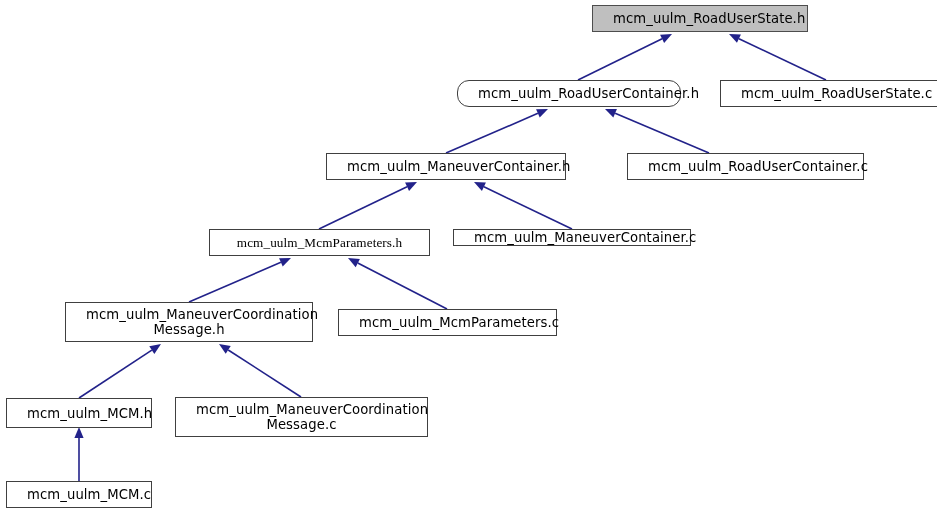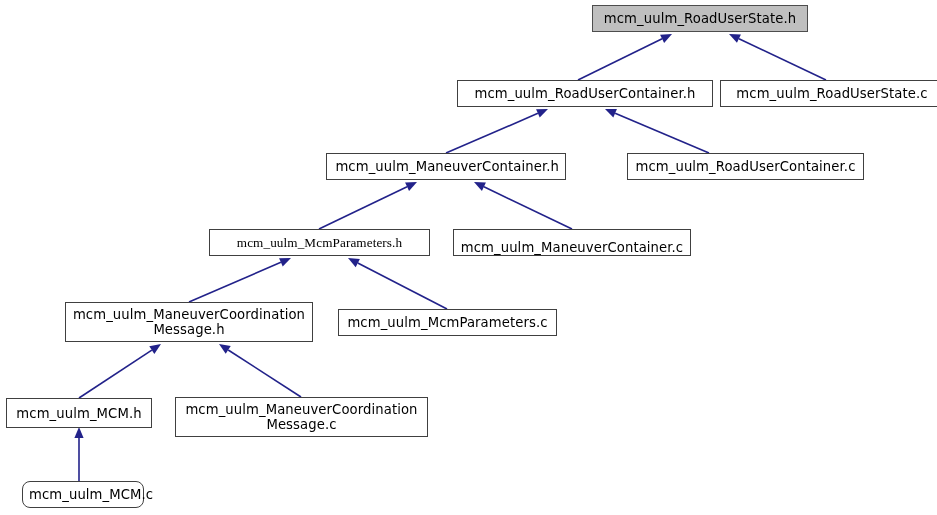--- a/index.html
+++ b/index.html
@@ -31,21 +31,21 @@
     align-items: center;
     justify-content: center;
     text-align: center;
     background: #ffffff;
     border: 1px solid #404040;
     color: #000000;
     font-size: 13.2px;
     line-height: 15px;
     letter-spacing: 0.1px;
     white-space: pre-line;
-    padding: 0 6px;
+    padding: 0 20px;
   }
   .graph-node.root-node {
     background: #bfbfbf;
     border: 1px solid #4d4d4d;
   }
   .node-label {
     display: block;
     width: 100%;
   }
 </style>
@@ -72,27 +72,27 @@
       <polygon points="348,258 359.88532043319447,258.94823952685505 355.6721198081908,267.12680544597976" fill="#22228a"></polygon>
       <line x1="79" y1="398" x2="151.81312048698135" y2="350.04989626467085" stroke="#22228a" stroke-width="1.6"></line>
       <polygon points="161,344 154.3430771067528,353.8916822428423 149.2831638672099,346.2081102864994" fill="#22228a"></polygon>
       <line x1="301" y1="397" x2="228.23829318927937" y2="349.9710919394123" stroke="#22228a" stroke-width="1.6"></line>
       <polygon points="219,344 230.7352952730336,346.10780569662273 225.74129110552514,353.8343781822019" fill="#22228a"></polygon>
       <line x1="79" y1="481" x2="79" y2="438" stroke="#22228a" stroke-width="1.6"></line>
       <polygon points="79,427 83.6,438 74.4,438" fill="#22228a"></polygon>
     </svg>
   <div id="node-layer">
       <div class="graph-node root-node" style="left: 592px; top: 5px; width: 216px; height: 27px;"><span class="node-label">mcm_uulm_RoadUserState.h</span></div>
-      <div class="graph-node" style="left: 457px; top: 80px; width: 256px; height: 27px;"><span class="node-label">mcm_uulm_RoadUserContainer.h</span></div>
+      <div class="graph-node" style="left: 457px; top: 80px; width: 224px; height: 27px; border-radius: 12px;"><span class="node-label">mcm_uulm_RoadUserContainer.h</span></div>
       <div class="graph-node" style="left: 720px; top: 80px; width: 224px; height: 27px; justify-content: center;"><span class="node-label">mcm_uulm_RoadUserState.c</span></div>
       <div class="graph-node" style="left: 326px; top: 153px; width: 240px; height: 27px; text-align: right;"><span class="node-label">mcm_uulm_ManeuverContainer.h</span></div>
       <div class="graph-node" style="left: 591px; top: 153px; width: 237px; height: 27px; margin-left: 36px;"><span class="node-label">mcm_uulm_RoadUserContainer.c</span></div>
       <div class="graph-node" style="left: 209px; top: 229px; width: 221px; height: 27px; font-family: Liberation Serif, serif;"><span class="node-label">mcm_uulm_McmParameters.h</span></div>
-      <div class="graph-node" style="left: 453px; top: 229px; width: 238px; height: 27px; align-items: flex-end;"><span class="node-label">mcm_uulm_ManeuverContainer.c</span></div>
+      <div class="graph-node" style="left: 453px; top: 229px; width: 238px; height: 17px;"><span class="node-label">mcm_uulm_ManeuverContainer.c</span></div>
       <div class="graph-node" style="left: 65px; top: 302px; width: 248px; height: 40px;"><span class="node-label">mcm_uulm_ManeuverCoordination
 Message.h</span></div>
       <div class="graph-node" style="left: 338px; top: 309px; width: 219px; height: 27px;"><span class="node-label">mcm_uulm_McmParameters.c</span></div>
       <div class="graph-node" style="left: 6px; top: 398px; width: 146px; height: 30px;"><span class="node-label">mcm_uulm_MCM.h</span></div>
       <div class="graph-node" style="left: 175px; top: 397px; width: 253px; height: 40px;"><span class="node-label">mcm_uulm_ManeuverCoordination
 Message.c</span></div>
-      <div class="graph-node" style="left: 22px; top: 481px; width: 122px; height: 27px; border-radius: 8px;"><span class="node-label">mcm_uulm_MCM.c</span></div>
+      <div class="graph-node" style="left: 6px; top: 481px; width: 146px; height: 27px;"><span class="node-label">mcm_uulm_MCM.c</span></div>
     </div>
 </div>
 
 </body></html>

